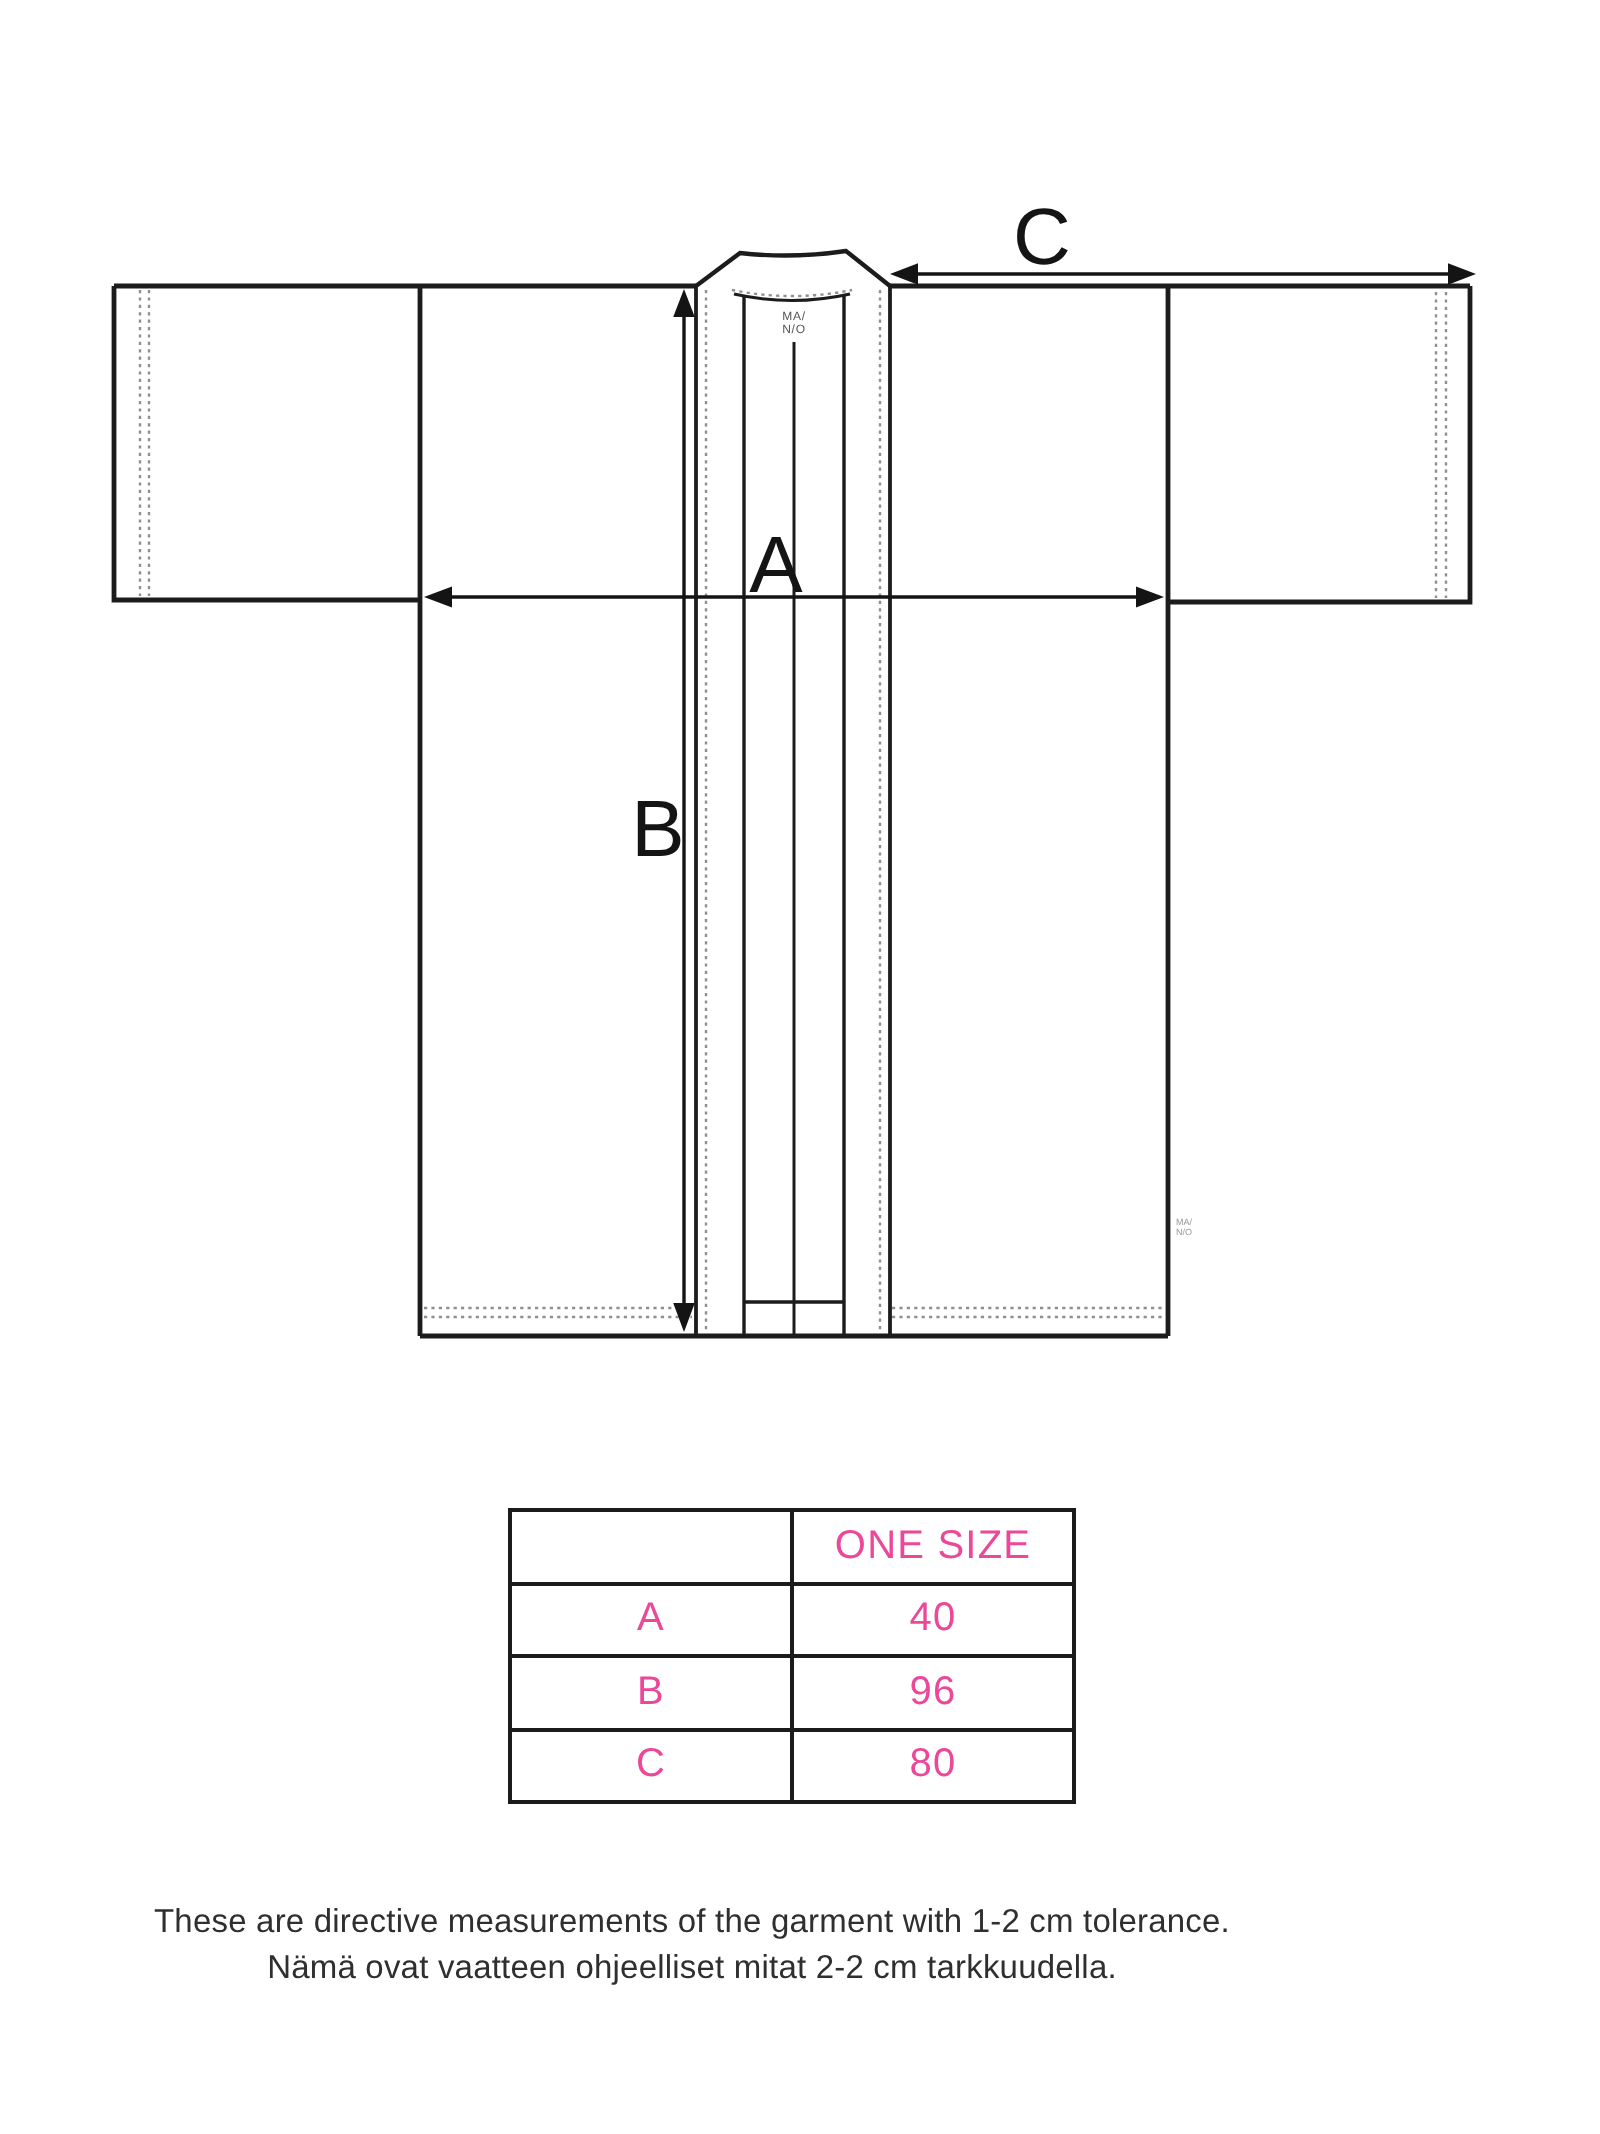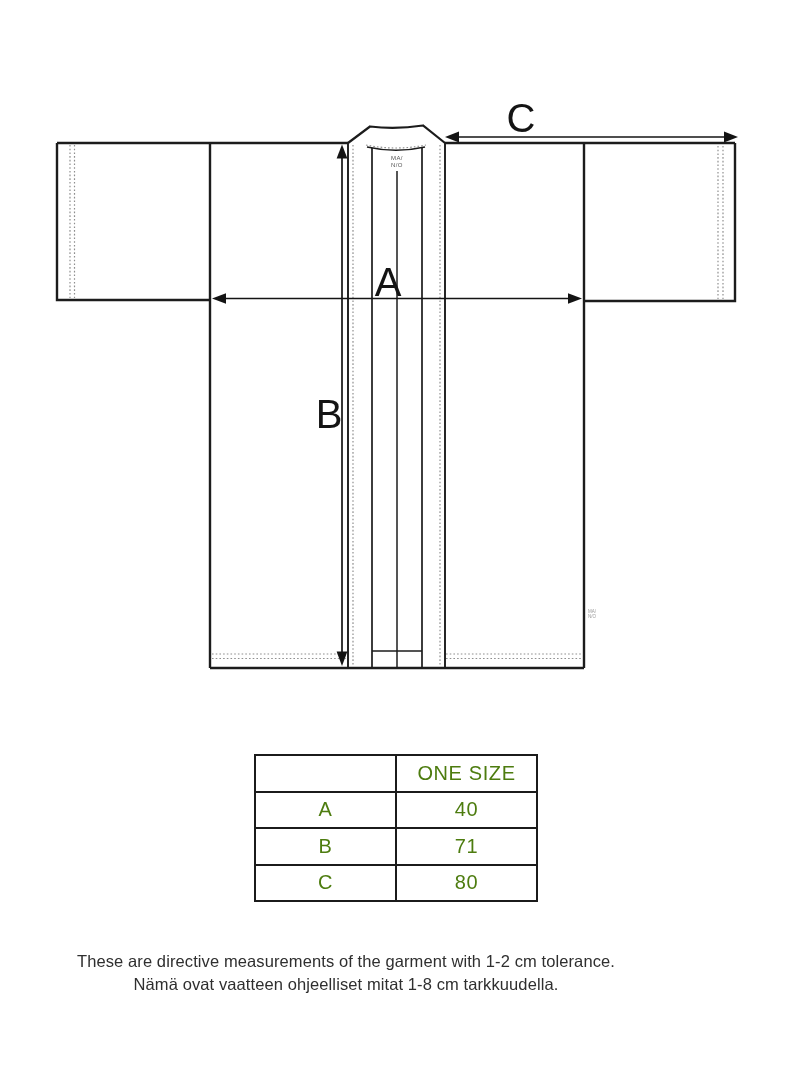--- a/index.html
+++ b/index.html
@@ -17,21 +17,21 @@
   }
   .size-table td {
     border: 2px solid #1b1b1b;
     width: 139px;
     height: 34.5px;
     padding: 0;
     text-align: center;
     vertical-align: middle;
     font-size: 20px;
     letter-spacing: 0.6px;
-    color: #4d7c0f;
+    color: #ec4899;
     background: #ffffff;
   }
 
   .footnote {
     position: absolute;
     top: 950px;
     left: 0;
     width: 692px;
     text-align: center;
     font-size: 16.5px;
@@ -109,27 +109,27 @@
       <tr>
         <td></td>
         <td>ONE SIZE</td>
       </tr>
       <tr>
         <td>A</td>
         <td>40</td>
       </tr>
       <tr>
         <td>B</td>
-        <td>71</td>
+        <td>96</td>
       </tr>
       <tr>
         <td>C</td>
         <td>80</td>
       </tr>
     </tbody>
   </table>
 
   <div class="footnote">
     <div>These are directive measurements of the garment with 1-2 cm tolerance.</div>
-    <div>Nämä ovat vaatteen ohjeelliset mitat 1-8 cm tarkkuudella.</div>
+    <div>Nämä ovat vaatteen ohjeelliset mitat 2-2 cm tarkkuudella.</div>
   </div>
 
 </div>
 
 </body></html>

